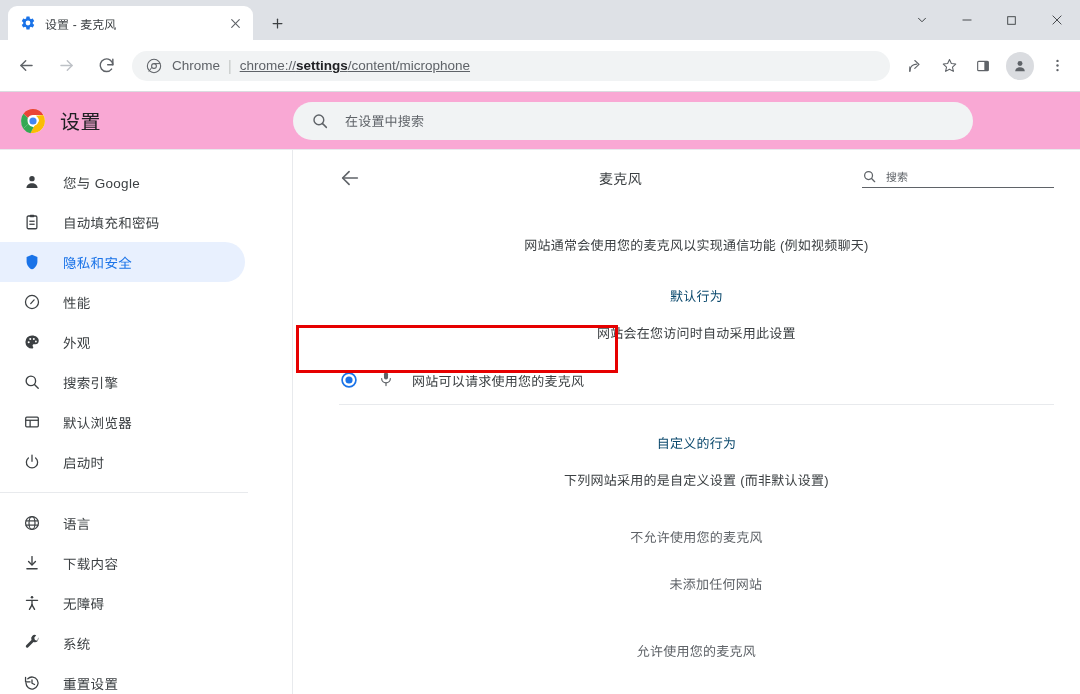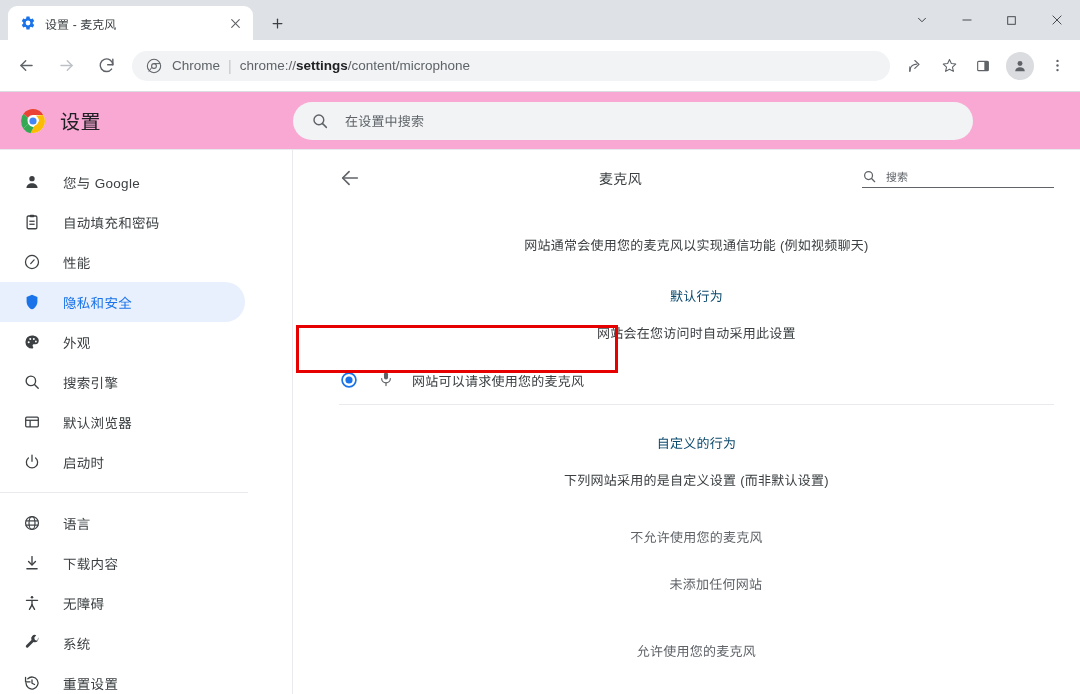--- a/index.html
+++ b/index.html
@@ -69,21 +69,21 @@
   .nav-btn.disabled { color: #bdc1c6; }
   .omnibox {
     flex: 1; height: 30px; background: #f1f3f4;
     border-radius: 16px; margin: 0 8px 0 6px;
     display: flex; align-items: center; padding: 0 14px;
     box-sizing: border-box;
   }
   .omni-icon { width: 16px; height: 16px; flex: none; margin-right: 10px; }
   .omni-chrome-label { font-size: 13.5px; color: #5f6368; }
   .omni-sep { color: #c4c7c5; margin: 0 8px; font-size: 14px; }
-  .omni-url { font-size: 13.5px; color: #5f6368; white-space: nowrap; }
+  .omni-url { font-size: 13.5px; color: #5f6368; white-space: nowrap; text-decoration: underline; }
   .omni-url b { color: #202124; font-weight: 700; }
   .tb-icon {
     width: 30px; height: 30px; margin: 0 2px;
     display: flex; align-items: center; justify-content: center;
     border-radius: 50%; color: #5f6368; flex: none;
   }
   .avatar-btn {
     width: 28px; height: 28px; border-radius: 50%;
     background: #dadce0; display: flex; align-items: center;
     justify-content: center; margin: 0 6px; flex: none; color: #5f6368;
@@ -362,37 +362,37 @@
           <svg viewBox="0 0 24 24" width="18" height="18" fill="none" stroke="currentColor" stroke-width="1.7">
             <rect x="5.5" y="4" width="13" height="17" rx="1.6"></rect>
             <rect x="9" y="2.2" width="6" height="3.4" rx="1" fill="currentColor" stroke="none"></rect>
             <line x1="8.5" y1="11" x2="15.5" y2="11"></line>
               <line x1="8.5" y1="15" x2="15.5" y2="15"></line>
           </svg>
         </span>
         <span class="nav-label">自动填充和密码</span>
       </div>
 
+      <div class="nav-item active">
+        <span class="nav-ico">
+          <svg viewBox="0 0 24 24" width="18" height="18" fill="currentColor">
+            <path d="M12 2.2 4.8 5.2v6c0 4.6 3.1 8.9 7.2 10.6 4.1-1.7 7.2-6 7.2-10.6v-6z"></path>
+          </svg>
+        </span>
+        <span class="nav-label">隐私和安全</span>
+      </div>
+
       <div class="nav-item">
         <span class="nav-ico">
           <svg viewBox="0 0 24 24" width="18" height="18" fill="none" stroke="currentColor" stroke-width="1.7">
             <circle cx="12" cy="12" r="8.7"></circle>
               <line x1="14.8" y1="9.2" x2="10.3" y2="14.2" stroke-linecap="round"></line>
           </svg>
         </span>
         <span class="nav-label">性能</span>
-      </div>
-
-      <div class="nav-item active">
-        <span class="nav-ico">
-          <svg viewBox="0 0 24 24" width="18" height="18" fill="currentColor">
-            <path d="M12 2.2 4.8 5.2v6c0 4.6 3.1 8.9 7.2 10.6 4.1-1.7 7.2-6 7.2-10.6v-6z"></path>
-          </svg>
-        </span>
-        <span class="nav-label">隐私和安全</span>
       </div>
 
       <div class="nav-item">
         <span class="nav-ico">
           <svg viewBox="0 0 24 24" width="18" height="18" fill="currentColor">
             <path d="M12 3.2a8.8 8.8 0 0 0 0 17.6c1 0 1.7-.8 1.7-1.7 0-.45-.17-.85-.45-1.15-.27-.3-.44-.68-.44-1.1 0-.96.78-1.74 1.74-1.74h2.05A5.2 5.2 0 0 0 21 9.9c0-3.7-4-6.7-9-6.7z"></path>
             <circle cx="7.6" cy="12.2" r="1.35" fill="#ffffff"></circle>
             <circle cx="9.7" cy="8.1" r="1.35" fill="#ffffff"></circle>
             <circle cx="14.4" cy="8.1" r="1.35" fill="#ffffff"></circle>
             <circle cx="17.2" cy="11.3" r="1.2" fill="#ffffff"></circle>

